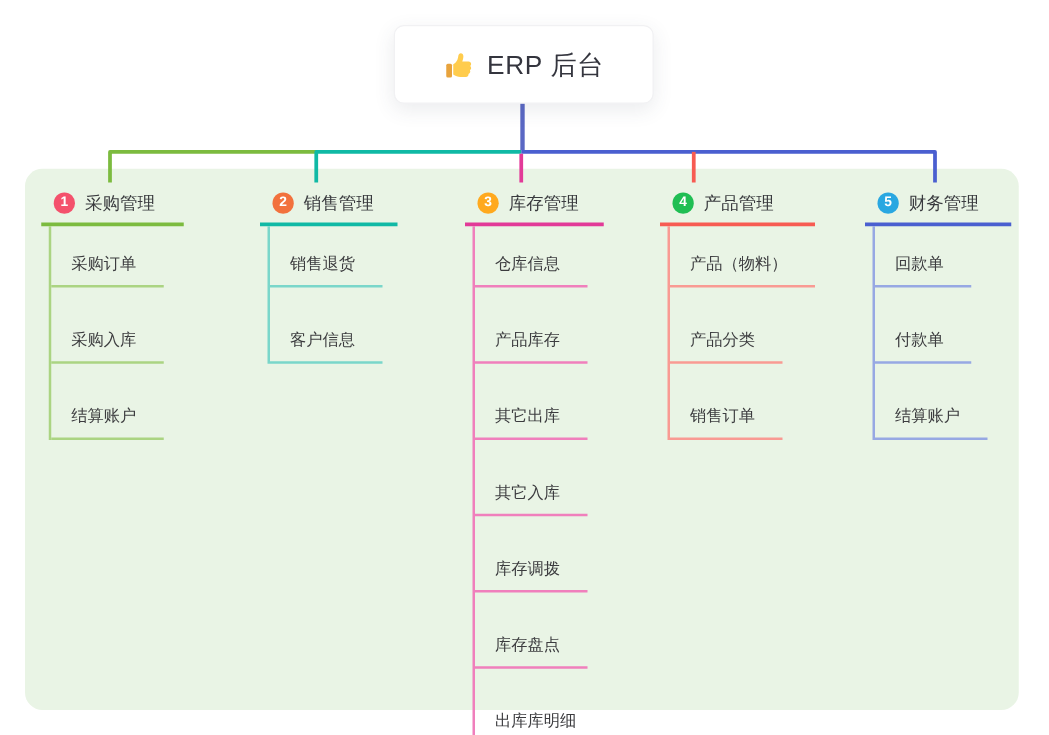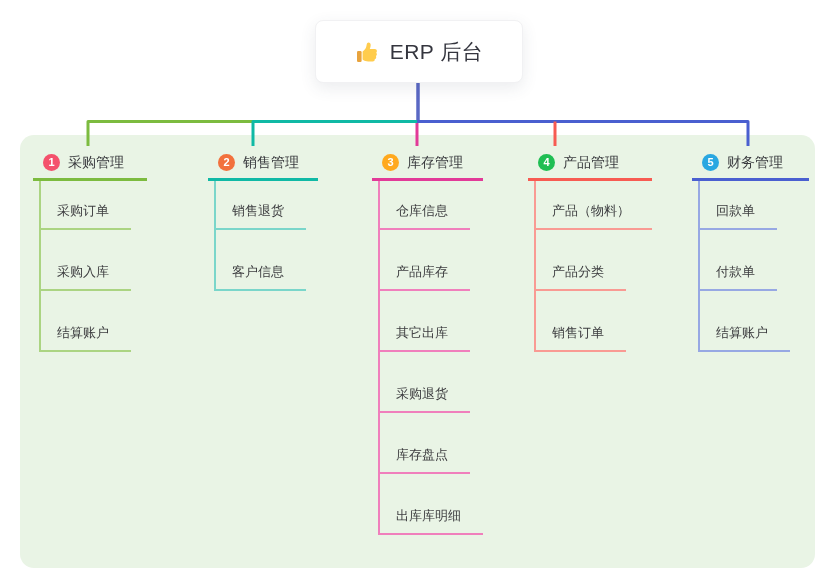--- a/index.html
+++ b/index.html
@@ -98,21 +98,24 @@
         <div class="child">
           <span>仓库信息</span>
         </div>
         <div class="child">
           <span>产品库存</span>
         </div>
         <div class="child">
           <span>其它出库</span>
         </div>
         <div class="child">
-          <span>采购退货</span>
+          <span>其它入库</span>
+        </div>
+        <div class="child">
+          <span>库存调拨</span>
         </div>
         <div class="child">
           <span>库存盘点</span>
         </div>
         <div class="child">
           <span>出库库明细</span>
         </div>
       </div>
     </div>
     <div class="branch" style="left: 528px; --c: #F75B52; --l: #F99A93; --b: #1FBE53;">

